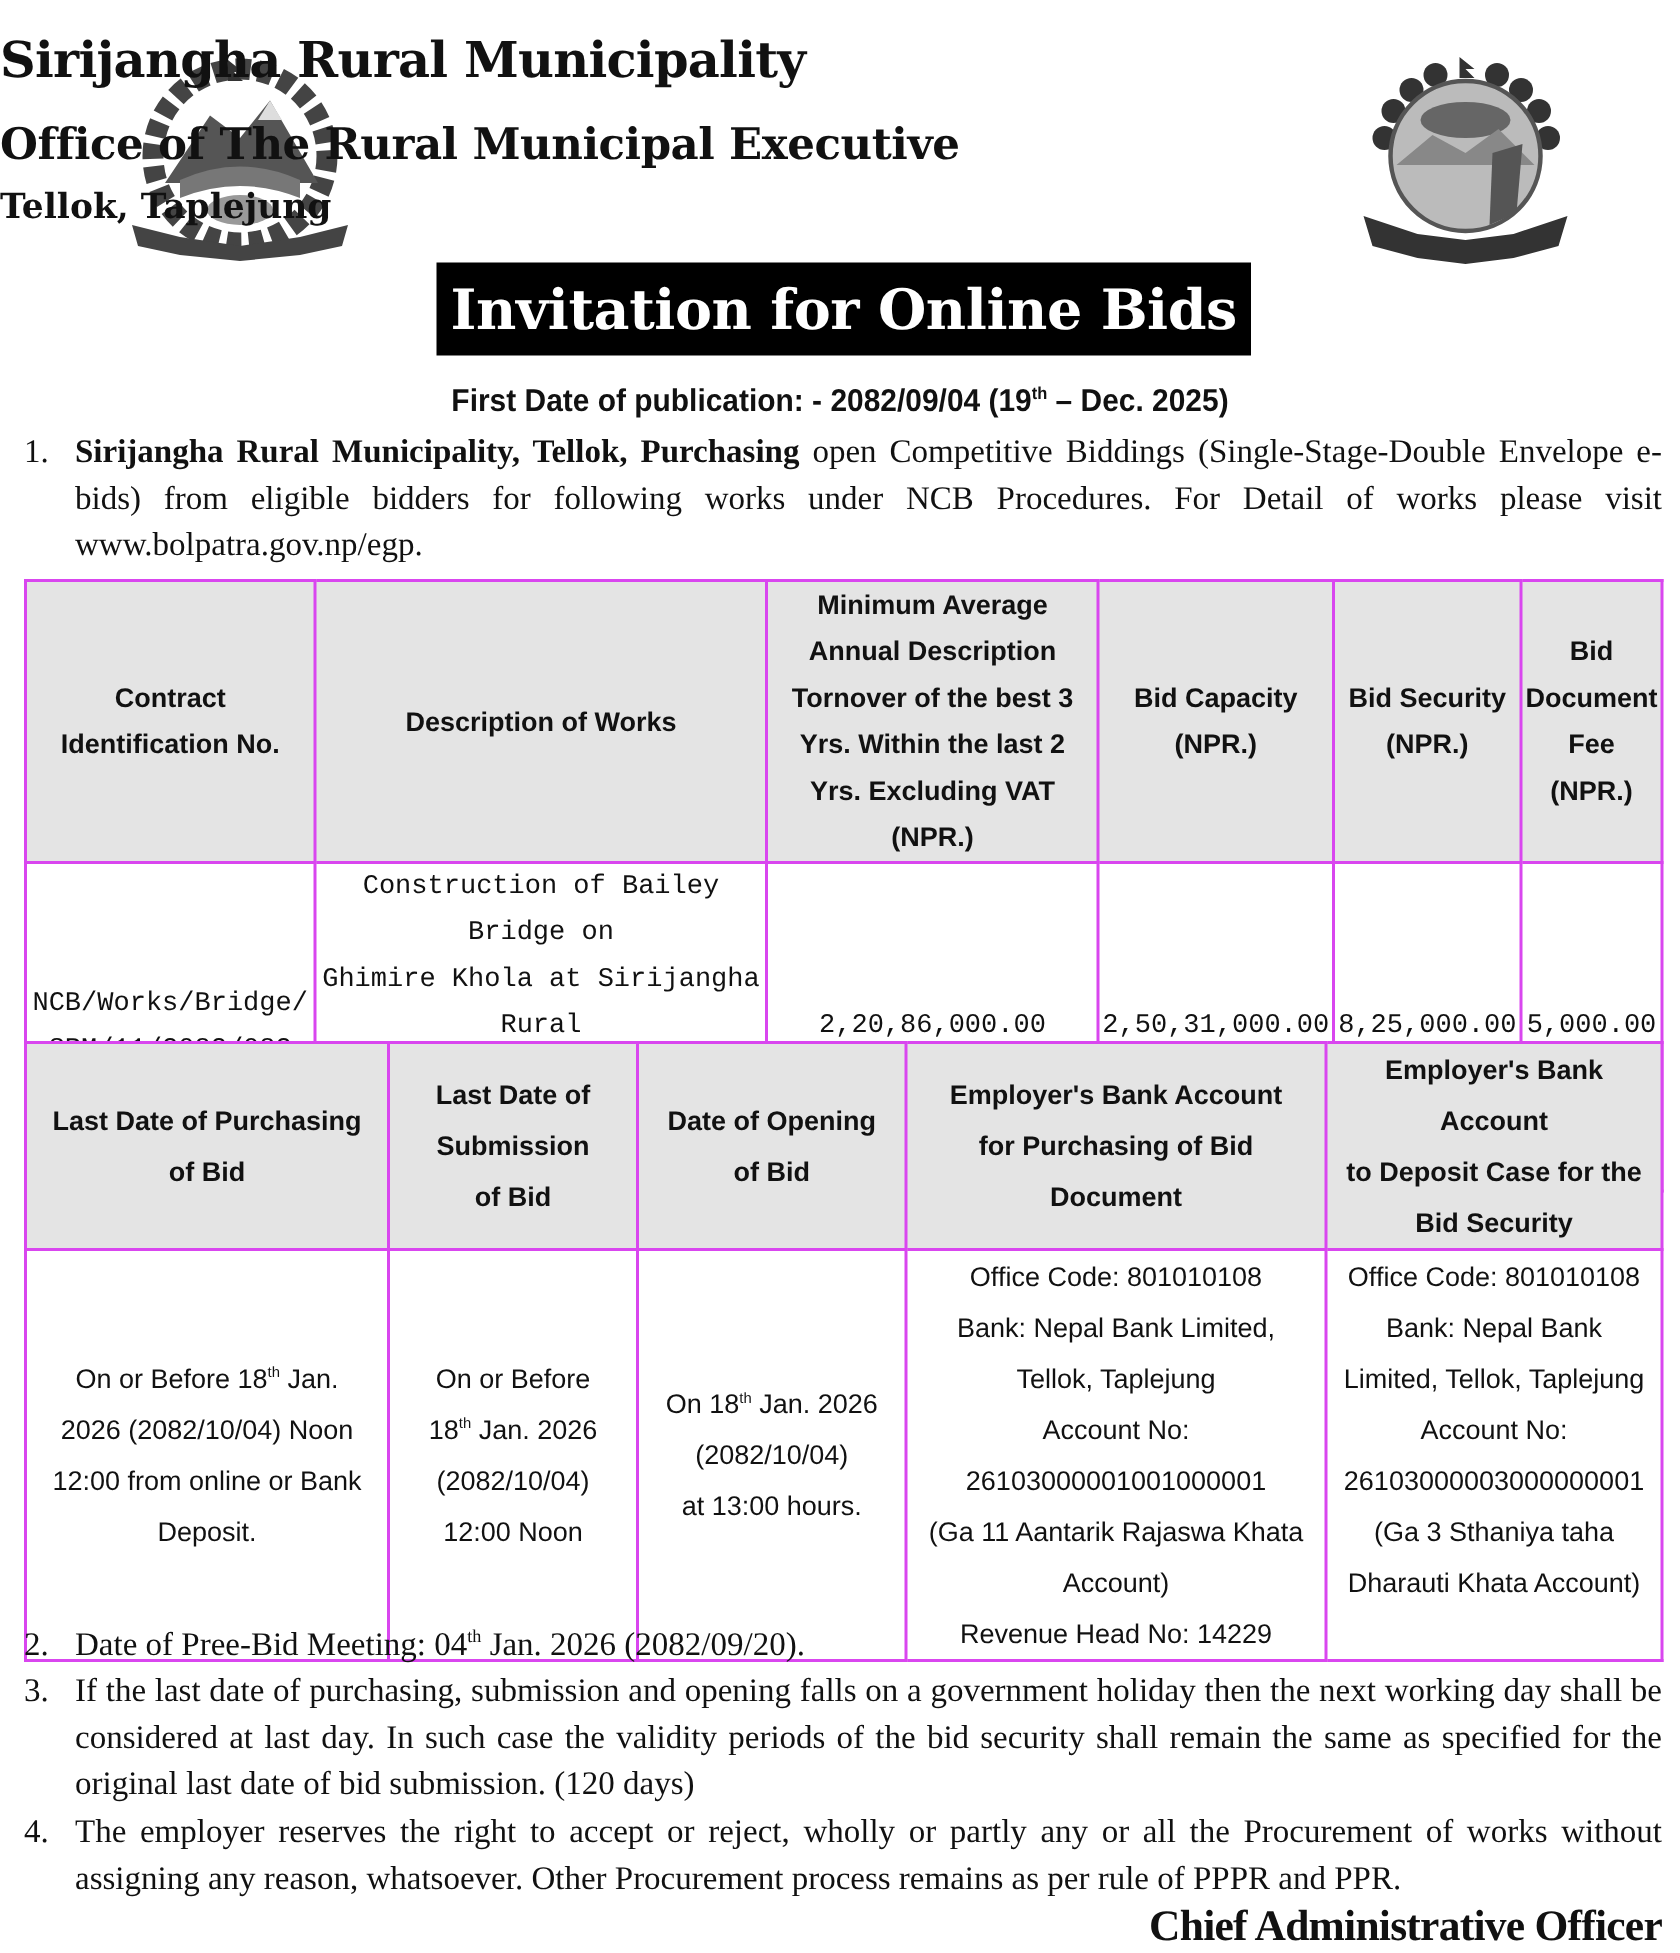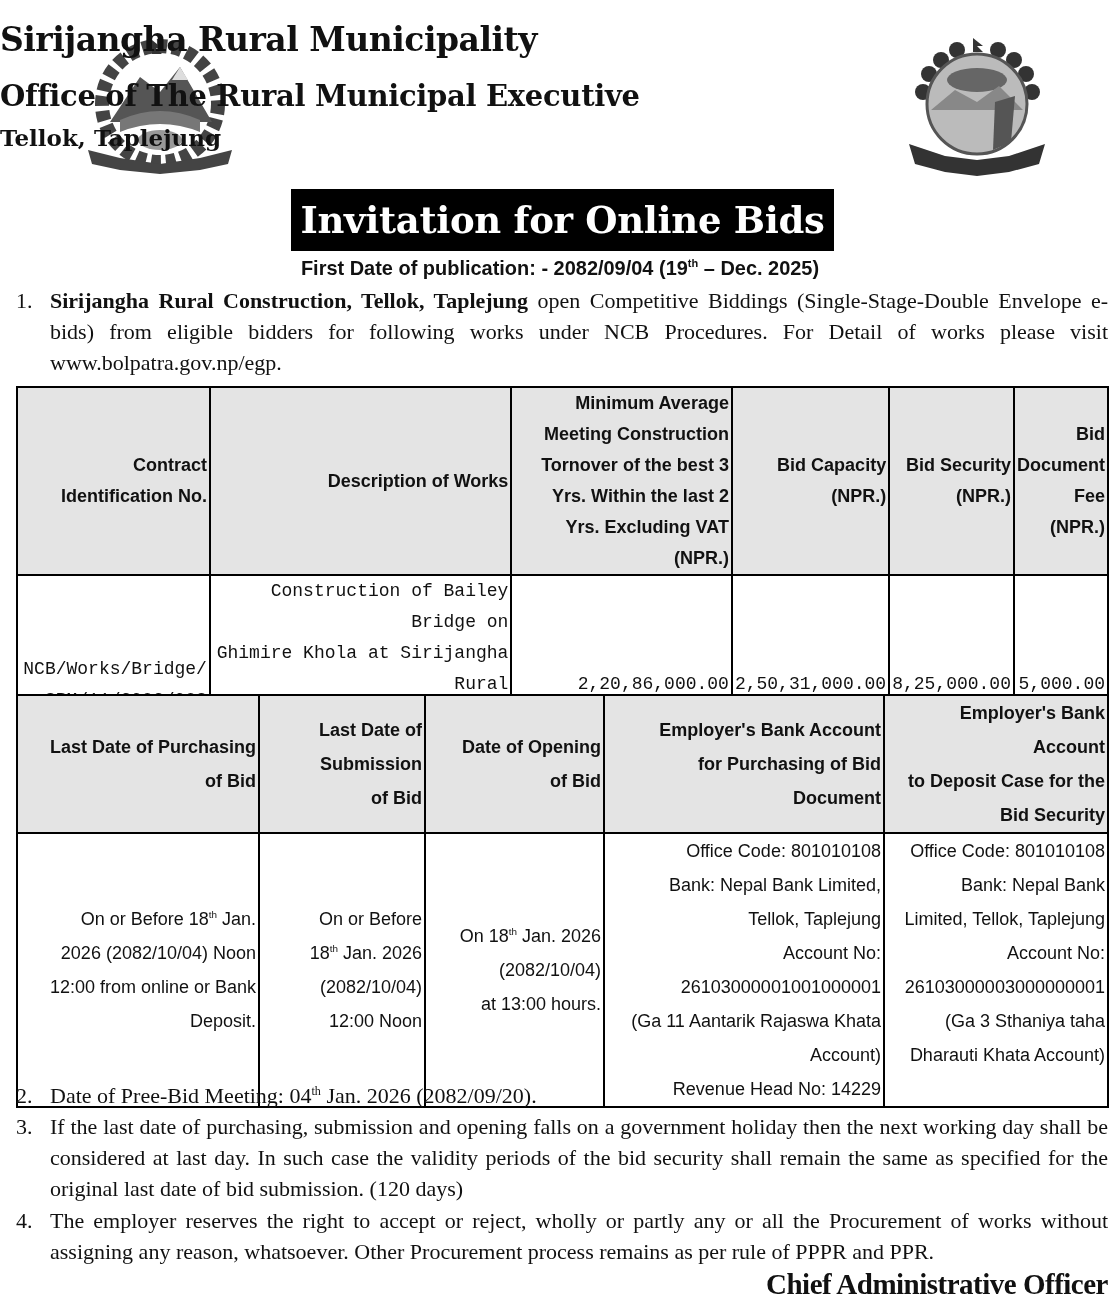--- a/index.html
+++ b/index.html
@@ -4,32 +4,32 @@
 <style>
   html, body { margin:0; padding:0; background:#ffffff; }
   body { width:1120px; height:1302px; position:relative; overflow:hidden; color:#111; font-family:"Liberation Serif", serif; }
   .emblem { position:absolute; }
   .emblem-left { left:80px; top:32px; width:160px; height:148px; }
   .emblem-right { left:895px; top:32px; width:165px; height:148px; }
   .hdr { position:absolute; left:0; width:1120px; text-align:left; font-family:"DejaVu Serif", serif; font-weight:bold; }
   .hdr1 { top:20px; font-size:33px; letter-spacing:-0.5px; }
   .hdr2 { top:79px; font-size:29px; letter-spacing:-0.3px; }
   .hdr3 { top:124px; font-size:23px; }
-  .titlebox { position:absolute; left:291px; top:175px; width:543px; height:62px; background:#000; color:#fff; display:flex; align-items:center; justify-content:center; font-family:"DejaVu Serif", serif; font-weight:bold; font-size:37px; letter-spacing:-0.3px;margin-top:14px; }
+  .titlebox { position:absolute; left:291px; top:175px; width:543px; height:62px; background:#000; color:#fff; display:flex; align-items:center; justify-content:center; font-family:"DejaVu Serif", serif; font-weight:bold; font-size:37px; letter-spacing:-0.3px; }
   .pubdate { position:absolute; top:256px; left:0; width:1120px; text-align:center; font-family:"Liberation Sans", sans-serif; font-weight:bold; font-size:21px; transform:scaleX(0.95); }
   .para { position:absolute; font-family:"Liberation Serif", serif; font-size:22px; line-height:31px; text-align:justify; }
   .para .num { position:absolute; left:-34px; top:0; }
   .p1 { left:50px; top:285px; width:1058px; }
   .p2 { left:50px; top:1080px; width:1058px; }
   .p3 { left:50px; top:1111px; width:1058px; }
   .p4 { left:50px; top:1205px; width:1058px; }
   .sig { position:absolute; right:12px; top:1268px; font-family:"Liberation Serif", serif; font-weight:bold; font-size:29px; letter-spacing:-0.5px; }
   sup { font-size:0.55em; line-height:0; vertical-align:super; }
   table { position:absolute; border-collapse:collapse; font-family:"Liberation Sans", sans-serif; font-size:18px; }
-  td, th { border:2px solid #000000; text-align:right; vertical-align:middle; padding:0 2px; line-height:31px; }
+  td, th { border:2px solid #d946ef; text-align:center; vertical-align:middle; padding:0 2px; line-height:31px; }
   th { background:#e4e4e4; font-weight:bold; font-size:18px; }
   .t1 { left:16px; top:386px; width:1093px; }
   .t1 th { height:163px; }
   .t1 td { height:133px;font-family:Liberation Mono, monospace; }
   .t2 { left:16px; top:694px; width:1093px; }
   .t2 th { height:101px; line-height:34px; }
   .t2 td { height:268px; line-height:34px; }
   .line { display:block; }
 </style>
 </head>
@@ -68,36 +68,36 @@
 </div>
 
 <div class="hdr hdr1">Sirijangha Rural Municipality</div>
 <div class="hdr hdr2">Office of The Rural Municipal Executive</div>
 <div class="hdr hdr3">Tellok, Taplejung</div>
 <div class="titlebox">Invitation for Online Bids</div>
 
 <div class="pubdate"><span>First Date of   publication: - 2082/09/04 (19</span><sup>th</sup><span> – Dec.  2025)</span></div>
 
 <div class="para p1">
-  <span class="num">1.</span><b>Sirijangha Rural Construction, Tellok, Taplejung</b><span> open Competitive Biddings (Single-Stage-Double Envelope e-bids) from eligible bidders for following works under NCB Procedures. For Detail of works please visit www.bolpatra.gov.np/egp.</span>
+  <span class="num">1.</span><b>Sirijangha Rural Municipality, Tellok, Purchasing</b><span> open Competitive Biddings (Single-Stage-Double Envelope e-bids) from eligible bidders for following works under NCB Procedures. For Detail of works please visit www.bolpatra.gov.np/egp.</span>
 </div>
 
 <table class="t1">
   <tbody>
       <tr>
     <th style="width:187px">
           <span class="line">Contract</span>
           <span class="line">Identification No.</span>
         </th>
     <th style="width:299px">
           <span class="line">Description of Works</span>
         </th>
     <th style="width:216px">
           <span class="line">Minimum Average</span>
-          <span class="line">Meeting Construction</span>
+          <span class="line">Annual Description</span>
           <span class="line">Tornover of the best 3</span>
           <span class="line">Yrs. Within the last 2</span>
           <span class="line">Yrs. Excluding VAT (NPR.)</span>
         </th>
     <th style="width:141px">
           <span class="line">Bid Capacity</span>
           <span class="line">(NPR.)</span>
         </th>
     <th style="width:110px">
           <span class="line">Bid Security</span>

